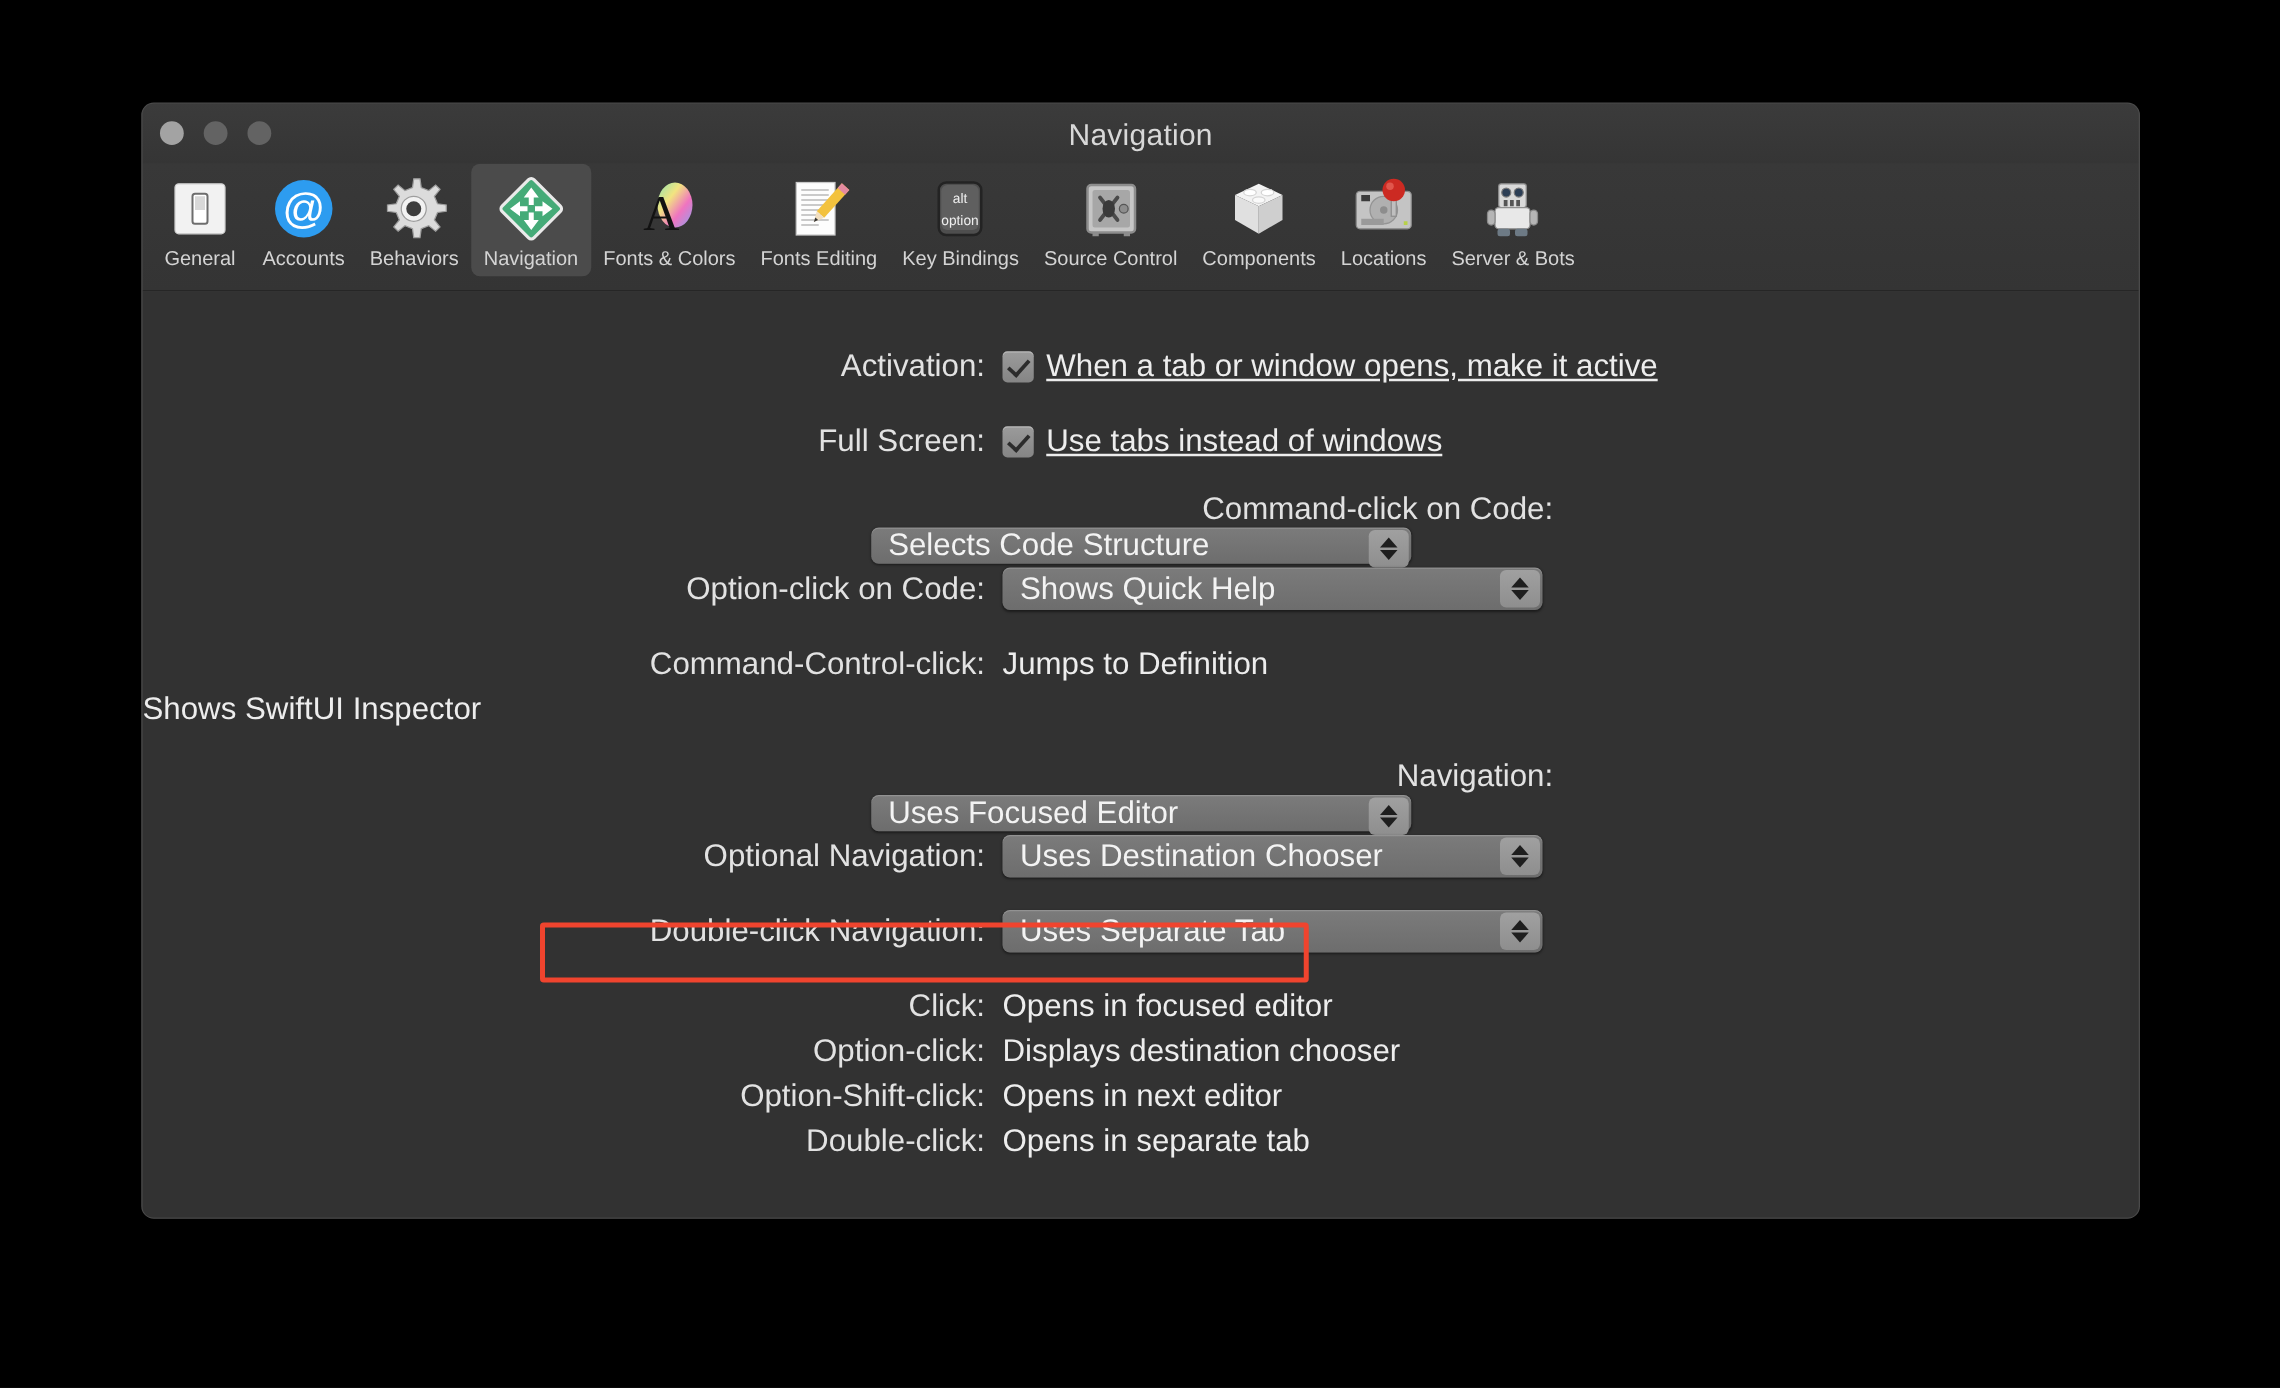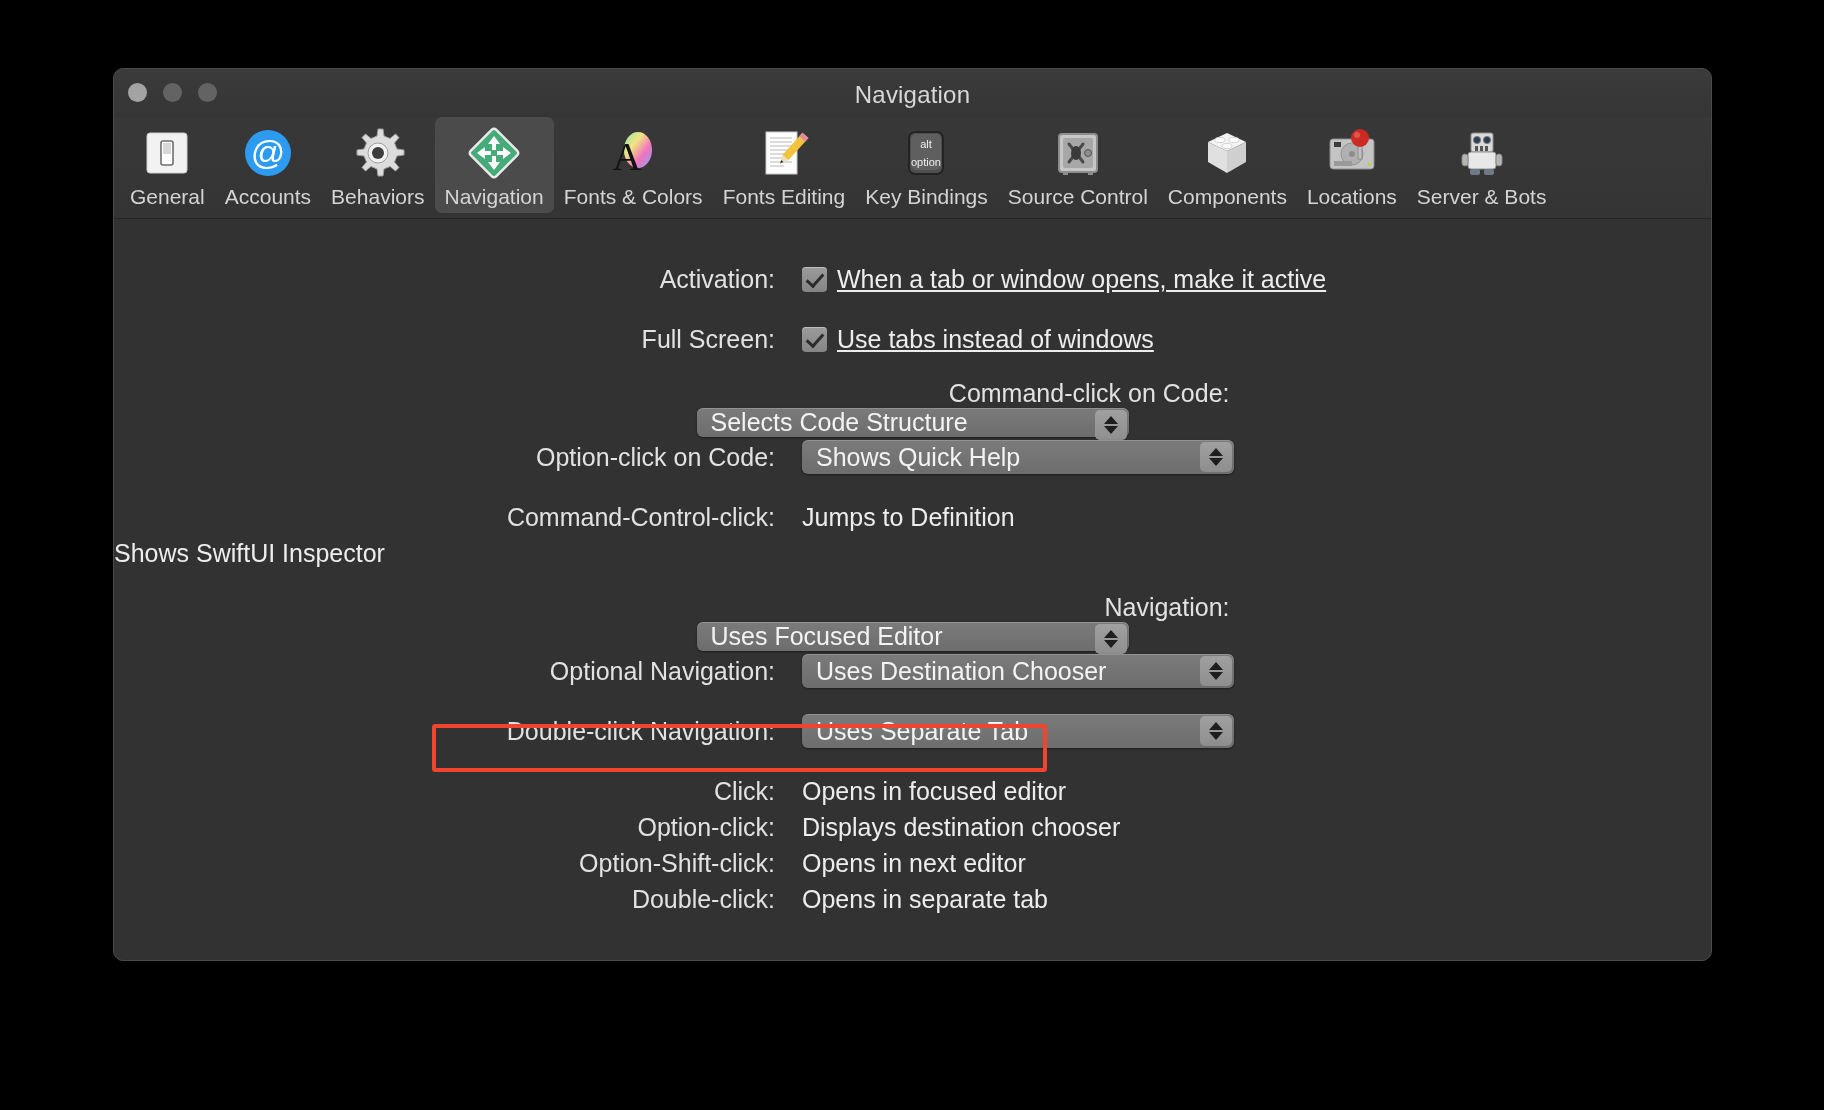--- a/index.html
+++ b/index.html
@@ -6,21 +6,21 @@
   html, body {
     width: 1824px; height: 1110px;
     background: #000;
     font-family: "Liberation Sans", sans-serif;
     overflow: hidden;
   }
   #root { position: relative; width: 1824px; height: 1110px; background:#000; }
 
   .window {
     position: absolute;
-    left: 113px; top: 68px;
+    left: 113px; top: 82px;
     width: 1599px; height: 893px;
     background: #404040;
     border-radius: 10px;
     box-shadow: 0 10px 40px rgba(0,0,0,.8);
     overflow: hidden;
     border: 1px solid #4a4a4a;
   }
 
   
   .titlebar {
@@ -58,42 +58,42 @@
     align-items: center; justify-content: flex-start;
     padding: 6px 10px 4px 10px;
     border-radius: 7px;
     cursor: default;
     min-width: 0;
   }
   .tb-item.selected { background: #4b4b4b; }
   .tb-icon { width: 60px; height: 60px; display:flex; align-items:center; justify-content:center; }
   .tb-label {
     margin-top: 2px;
-    font-size: 21px; color: #d4d4d4;
+    font-size: 16px; color: #d4d4d4;
     white-space: nowrap;
   }
 
   
   .content {
     position: relative;
     height: calc(893px - 48px - 102px);
     background: #323232;
     padding-top: 42px;
   }
   .rows { display: flex; flex-direction: column; }
   .row {
     display: flex; align-items: center;
     height: 36px;
   }
   .row.gap-before { margin-top: 22px; flex-direction: column; }
   .row.gap-small  { margin-top: 24px; }
   .lbl {
     width: 688px;
     text-align: right;
-    padding-right: 27px;
+    padding-right: 14px;
     font-size: 25px;
     color: #e2e2e2;
     white-space: nowrap;
   }
   .val {
     font-size: 25px; color: #ededed; white-space: nowrap;
   }
 
   
   .cbrow { display: flex; align-items: center; gap: 10px; }

